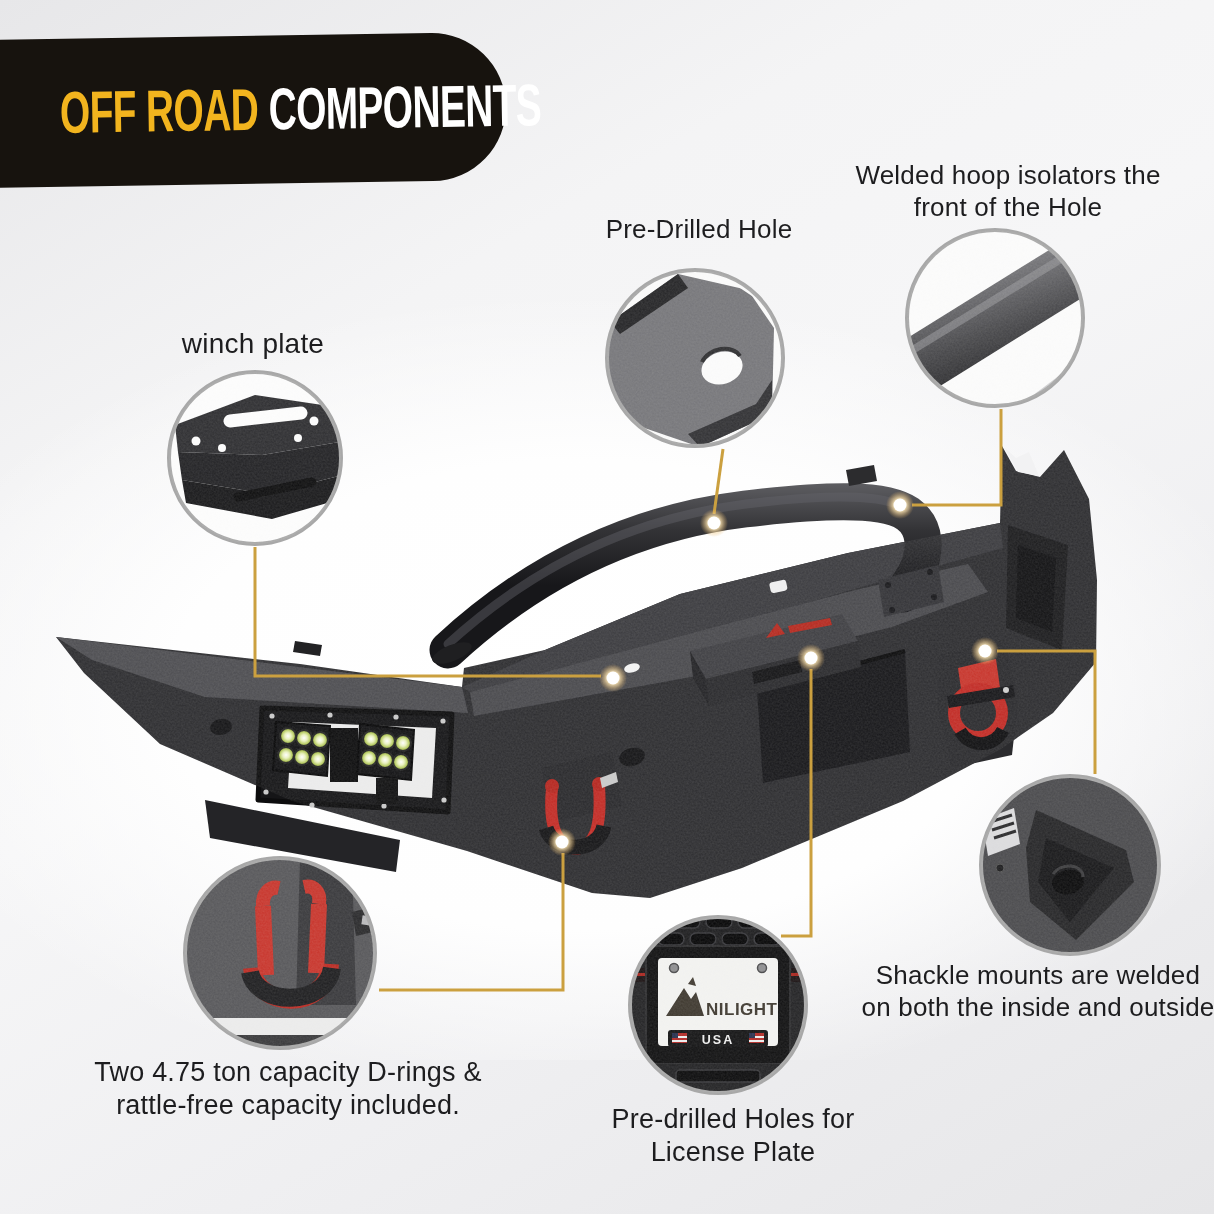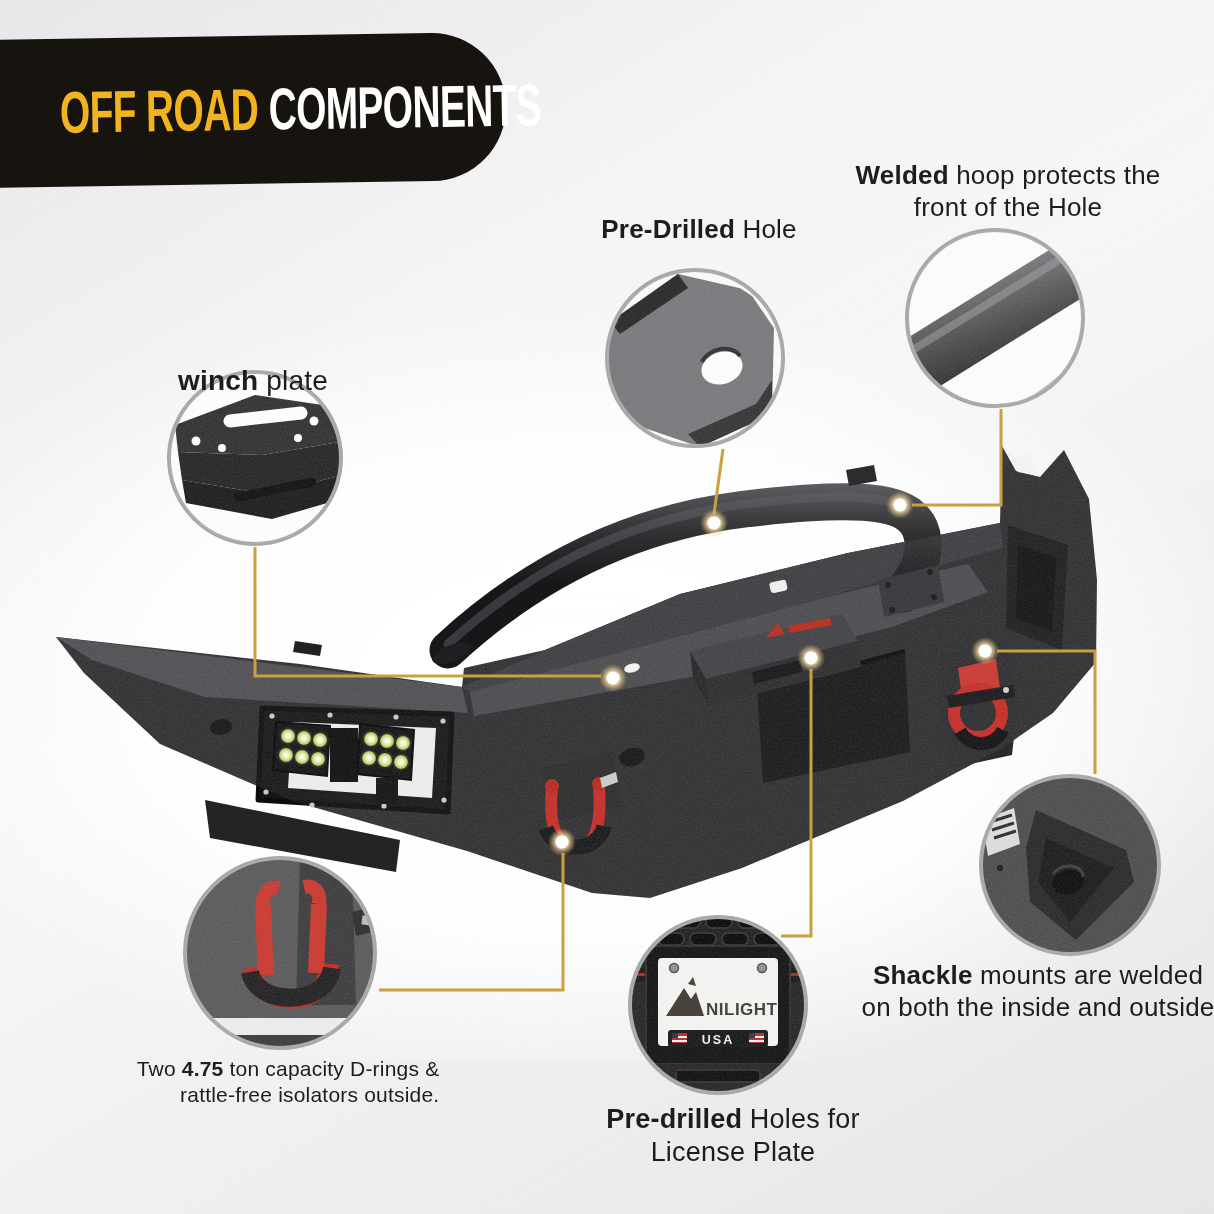--- a/index.html
+++ b/index.html
@@ -21,25 +21,25 @@
   .banner-text{
     transform:scaleX(0.66);transform-origin:left center;
     font-size:59px;font-weight:bold;letter-spacing:-1px;white-space:nowrap;
   }
   .banner-text .accent{color:#F2B41E;}
   .banner-text .rest{color:#ffffff;margin-left:16px;}
   .co-text{
     position:absolute;text-align:center;font-size:26px;color:#1d1d1f;
     line-height:1.24;letter-spacing:0.2px;white-space:nowrap;transform:translateX(-50%);
   }
-  .co-text b{font-weight:bold;}
-  #ct-winch{left:253px;top:327px;font-size:28px;margin-top:37px;}
+  .co-text b{font-weight:normal;}
+  #ct-winch{left:253px;top:327px;font-size:28px;}
   #ct-license-light{left:699px;top:213px;}
   #ct-hoop{left:1008px;top:159px;}
-  #ct-dring{left:288px;top:1056px;font-size:21px;text-align:right;}
+  #ct-dring{left:288px;top:1056px;font-size:27px;}
   #ct-plate-holes{left:733px;top:1103px;font-size:27px;}
   #ct-shackle{left:1038px;top:959px;}
   svg.scene{position:absolute;left:0;top:0;}
 </style>
 </head>
 <body>
 
 <div class="stage">
 
   <div class="photo-halo"></div>
@@ -395,27 +395,27 @@
 
   <div class="co-text" id="ct-winch">
     <div><b>winch</b><span> plate</span></div>
   </div>
 
   <div class="co-text" id="ct-license-light">
     <div><b>Pre-Drilled</b><span> Hole</span></div>
   </div>
 
   <div class="co-text" id="ct-hoop">
-    <div><b>Welded</b><span> hoop protects the</span></div>
+    <div><b>Welded</b><span> hoop isolators the</span></div>
     <div>front of the Hole</div>
   </div>
 
   <div class="co-text" id="ct-dring">
     <div><span>Two </span><b>4.75</b><span> ton capacity D-rings &amp;</span></div>
-    <div>rattle-free isolators outside.</div>
+    <div>rattle-free capacity included.</div>
   </div>
 
   <div class="co-text" id="ct-plate-holes">
     <div><b>Pre-drilled</b><span> Holes for</span></div>
     <div>License Plate</div>
   </div>
 
   <div class="co-text" id="ct-shackle">
     <div><b>Shackle</b><span> mounts are welded</span></div>
     <div>on both the inside and outside</div>

